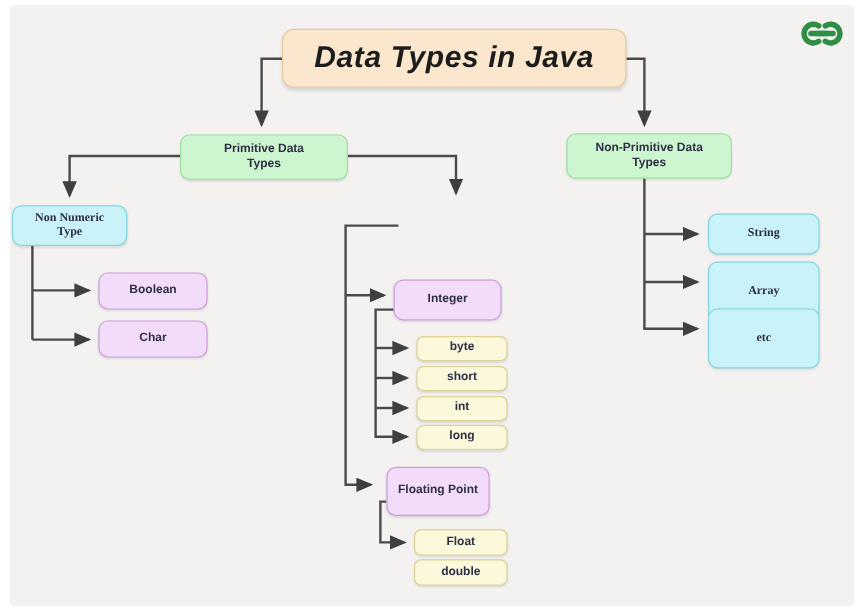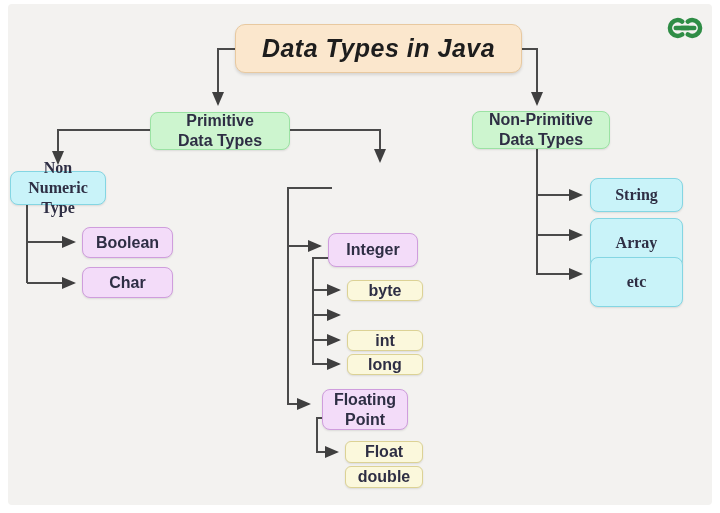--- a/index.html
+++ b/index.html
@@ -8,21 +8,21 @@
     font-family:"Liberation Sans","DejaVu Sans",sans-serif;overflow:hidden;
   }
   .canvas{
     position:absolute;left:8px;top:4px;width:704px;height:501px;
     background:#f3f2f0;border-radius:4px;
   }
   svg.wires{position:absolute;left:0;top:0;width:720px;height:513px;pointer-events:none;}
   .node{
     position:absolute;box-sizing:border-box;display:flex;align-items:center;justify-content:center;
     text-align:center;border-radius:8px;border:1.5px solid;color:#2e2e44;
-    font-size:16px;font-weight:bold;line-height:1.25;
+    font-size:10px;font-weight:bold;line-height:1.25;
     box-shadow:0 1px 2px rgba(0,0,0,0.10);
   }
   .node span{display:block;}
   .title-node{
     background:#fbe7cd;border-color:#e8c9a0;border-radius:10px;
     font-size:25px;font-style:italic;font-weight:bold;color:#1d1d1d;
     letter-spacing:0.5px;box-shadow:0 2px 3px rgba(0,0,0,0.12);
   }
   .green{background:#cdf5cf;border-color:#9be2a3;}
   .cyan{background:#c9f3f9;border-color:#84d6e3;font-family:Liberation Serif, serif;}
@@ -98,20 +98,23 @@
   </div>
 
   <div class="node purple" style="left:328px;top:233px;width:90px;height:34px;">
     <span>Integer</span>
   </div>
 
   <div class="node yellow" style="left:347px;top:280px;width:76px;height:21px;">
     <span>byte</span>
   </div>
 
+  <div class="node yellow" style="left:347px;top:305px;width:76px;height:21px;">
+    <span>short</span>
+  </div>
 
   <div class="node yellow" style="left:347px;top:330px;width:76px;height:21px;">
     <span>int</span>
   </div>
 
   <div class="node yellow" style="left:347px;top:354px;width:76px;height:21px;">
     <span>long</span>
   </div>
 
   <div class="node purple" style="left:322px;top:389px;width:86px;height:41px;">

